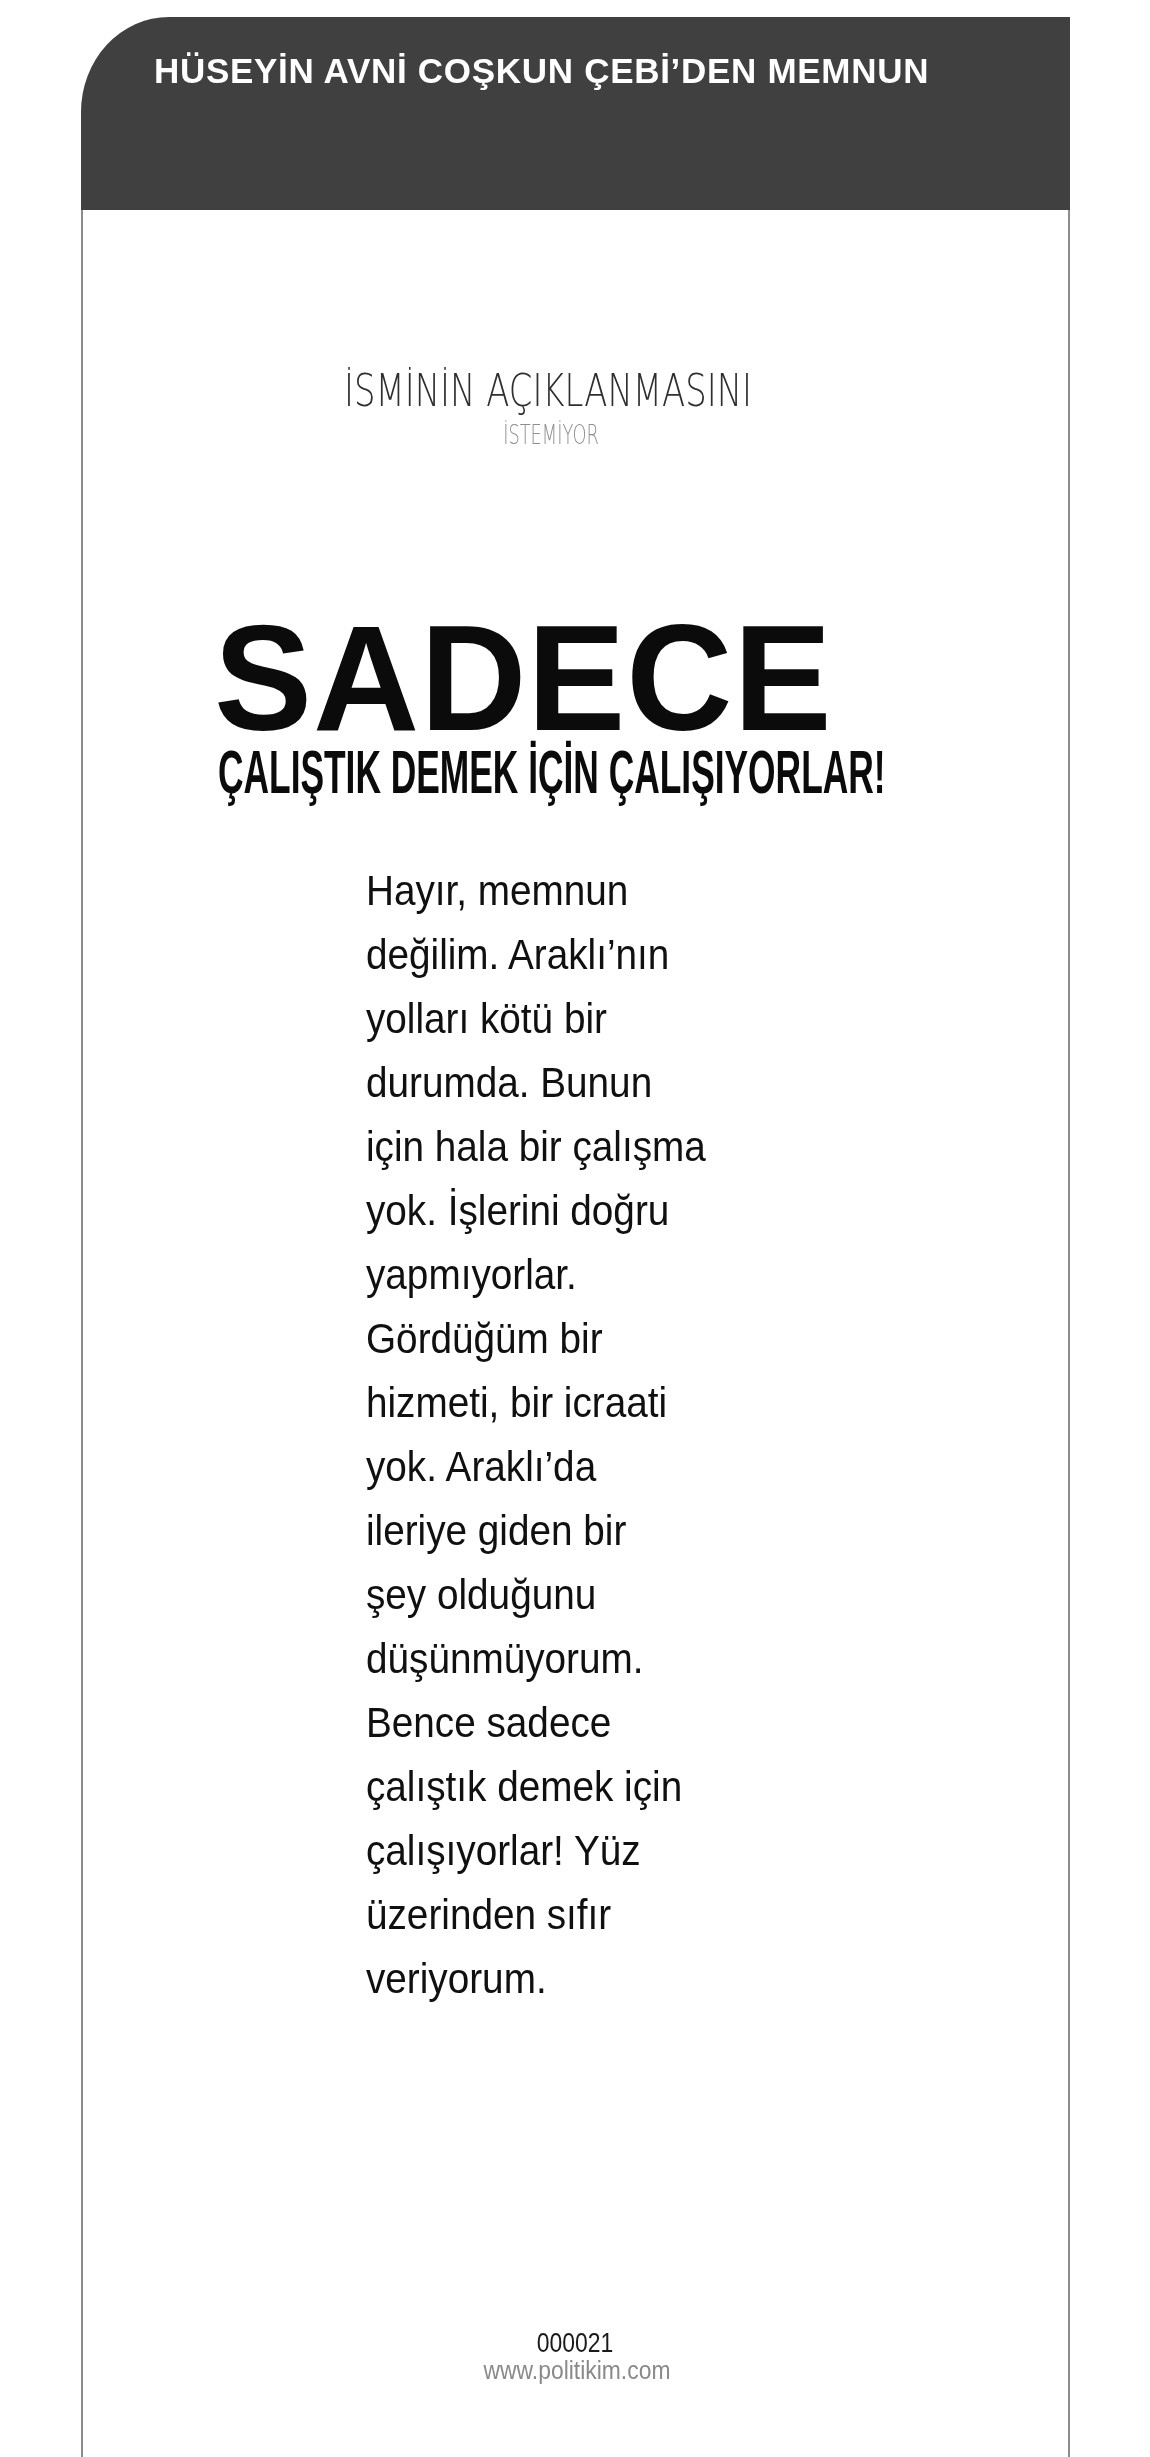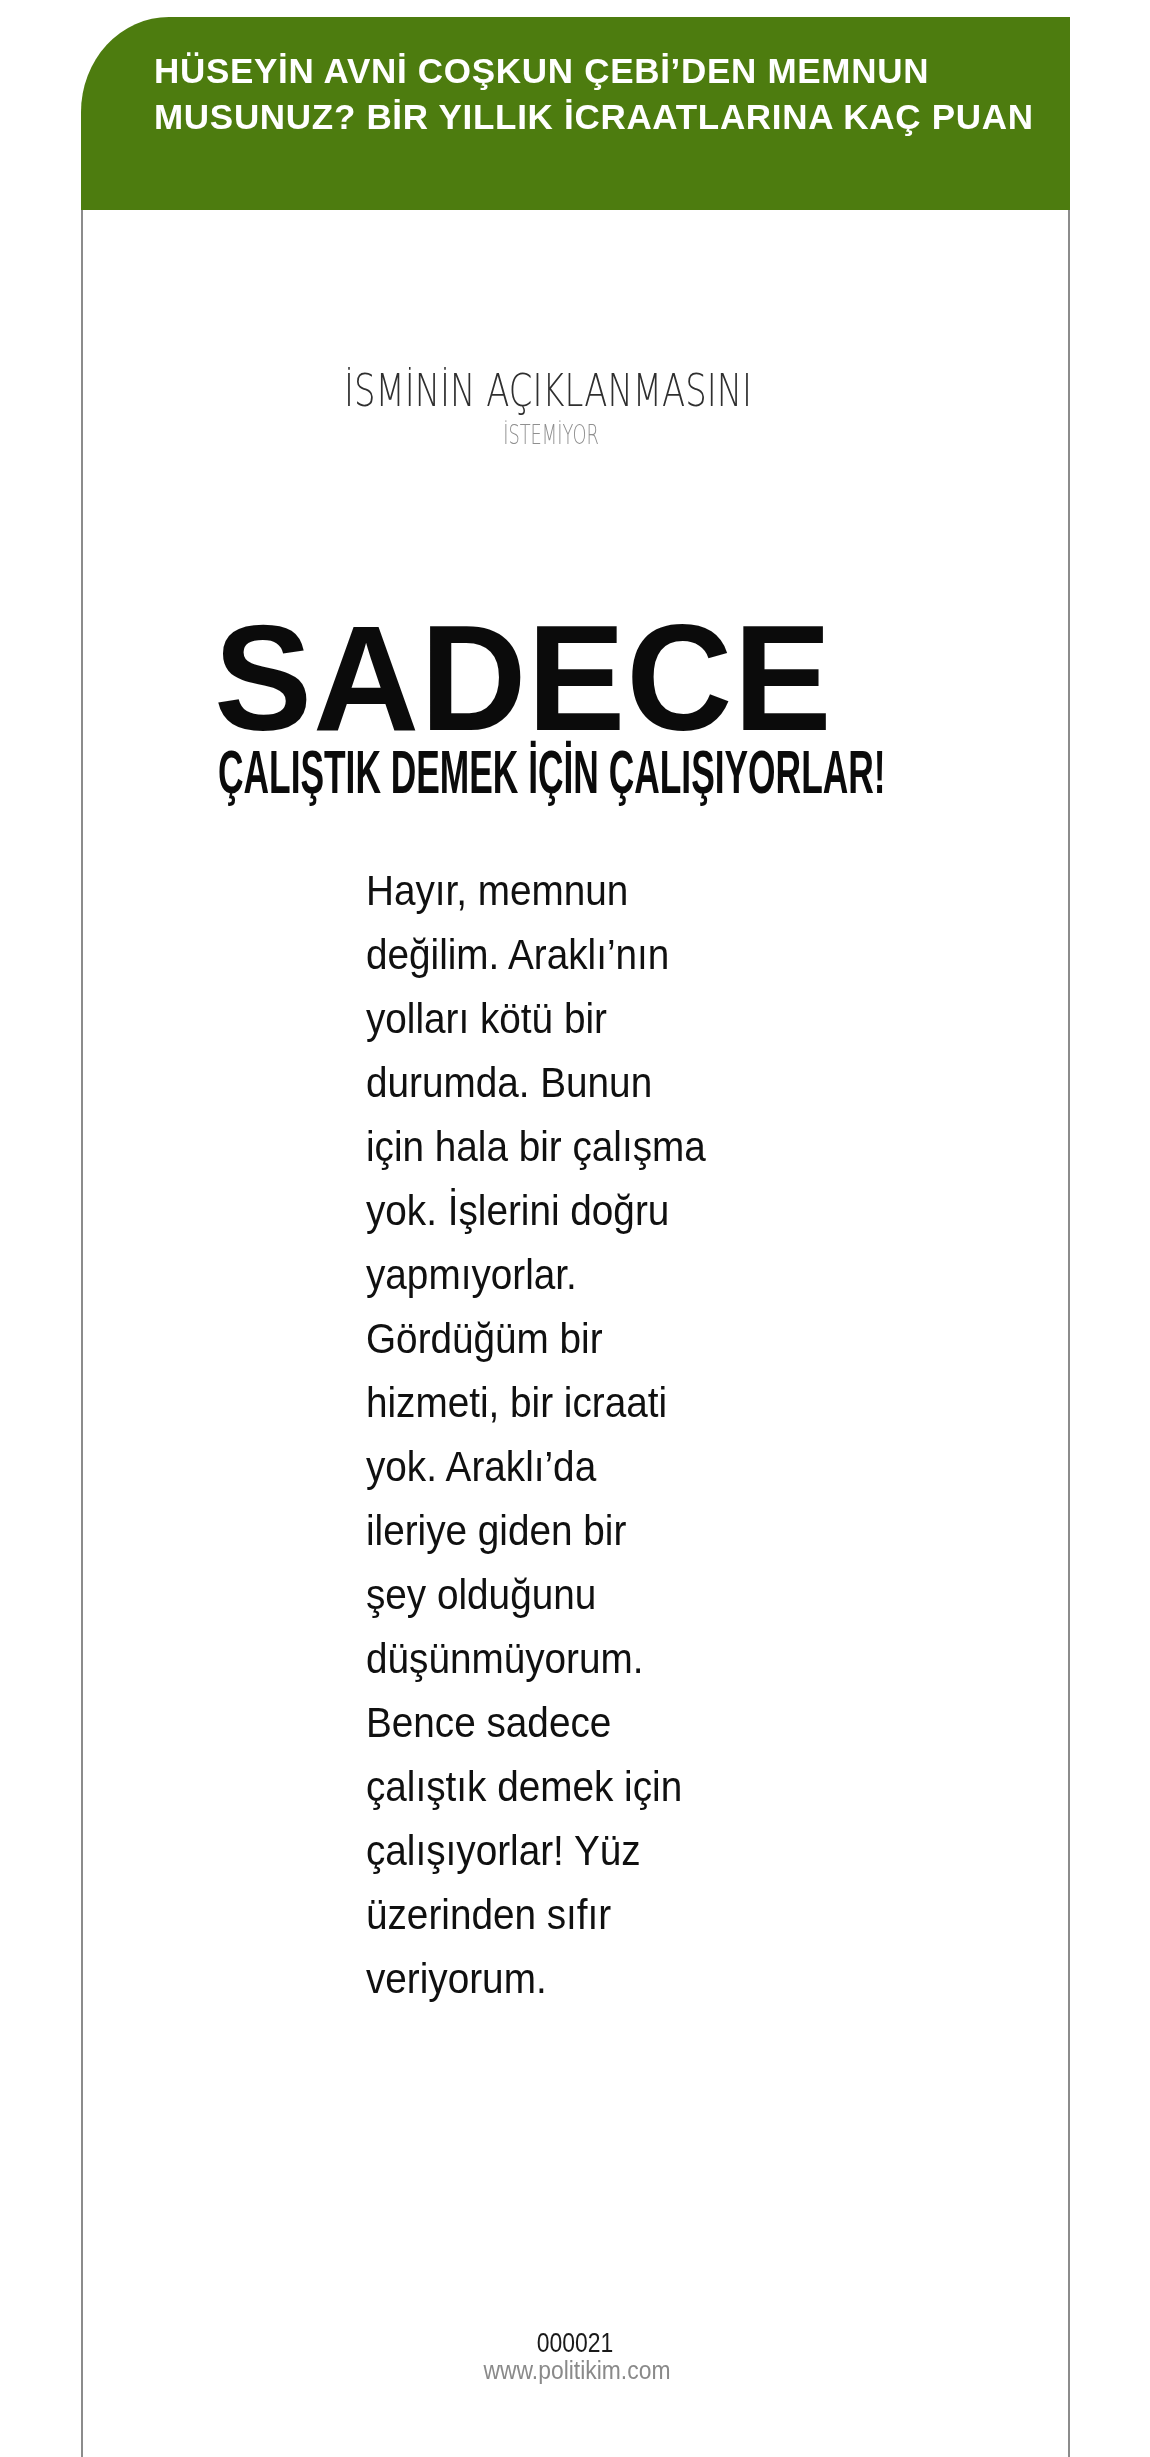--- a/index.html
+++ b/index.html
@@ -21,21 +21,21 @@
     border-left: 2px solid #8c8c8c;
     border-right: 2px solid #8c8c8c;
     background: #ffffff;
   }
   .red-header {
     position: absolute;
     left: 81px;
     top: 17px;
     width: 989px;
     height: 193px;
-    background: #4d7c0f;
+    background: #404040;
     border-top-left-radius: 88px 95px;
   }
   .red-header-text {
     position: absolute;
     left: 73px;
     top: 31px;
     color: #ffffff;
     font-weight: bold;
     font-size: 35px;
     line-height: 46px;
@@ -140,21 +140,20 @@
 </head>
 <body>
 
 <div class="page">
 
   <div class="content-box"></div>
 
   <div class="red-header">
     <div class="red-header-text">
       <span>HÜSEYİN AVNİ COŞKUN ÇEBİ’DEN MEMNUN</span>
-      <span>MUSUNUZ? BİR YILLIK İCRAATLARINA KAÇ PUAN</span>
     </div>
   </div>
 
   <div class="source-line1">İSMİNİN AÇIKLANMASINI</div>
   <div class="source-line2">İSTEMİYOR</div>
 
   <div class="headline-main">SADECE</div>
   <div class="headline-sub">ÇALIŞTIK DEMEK İÇİN ÇALIŞIYORLAR!</div>
 
   <div class="quote-text">Hayır, memnun

